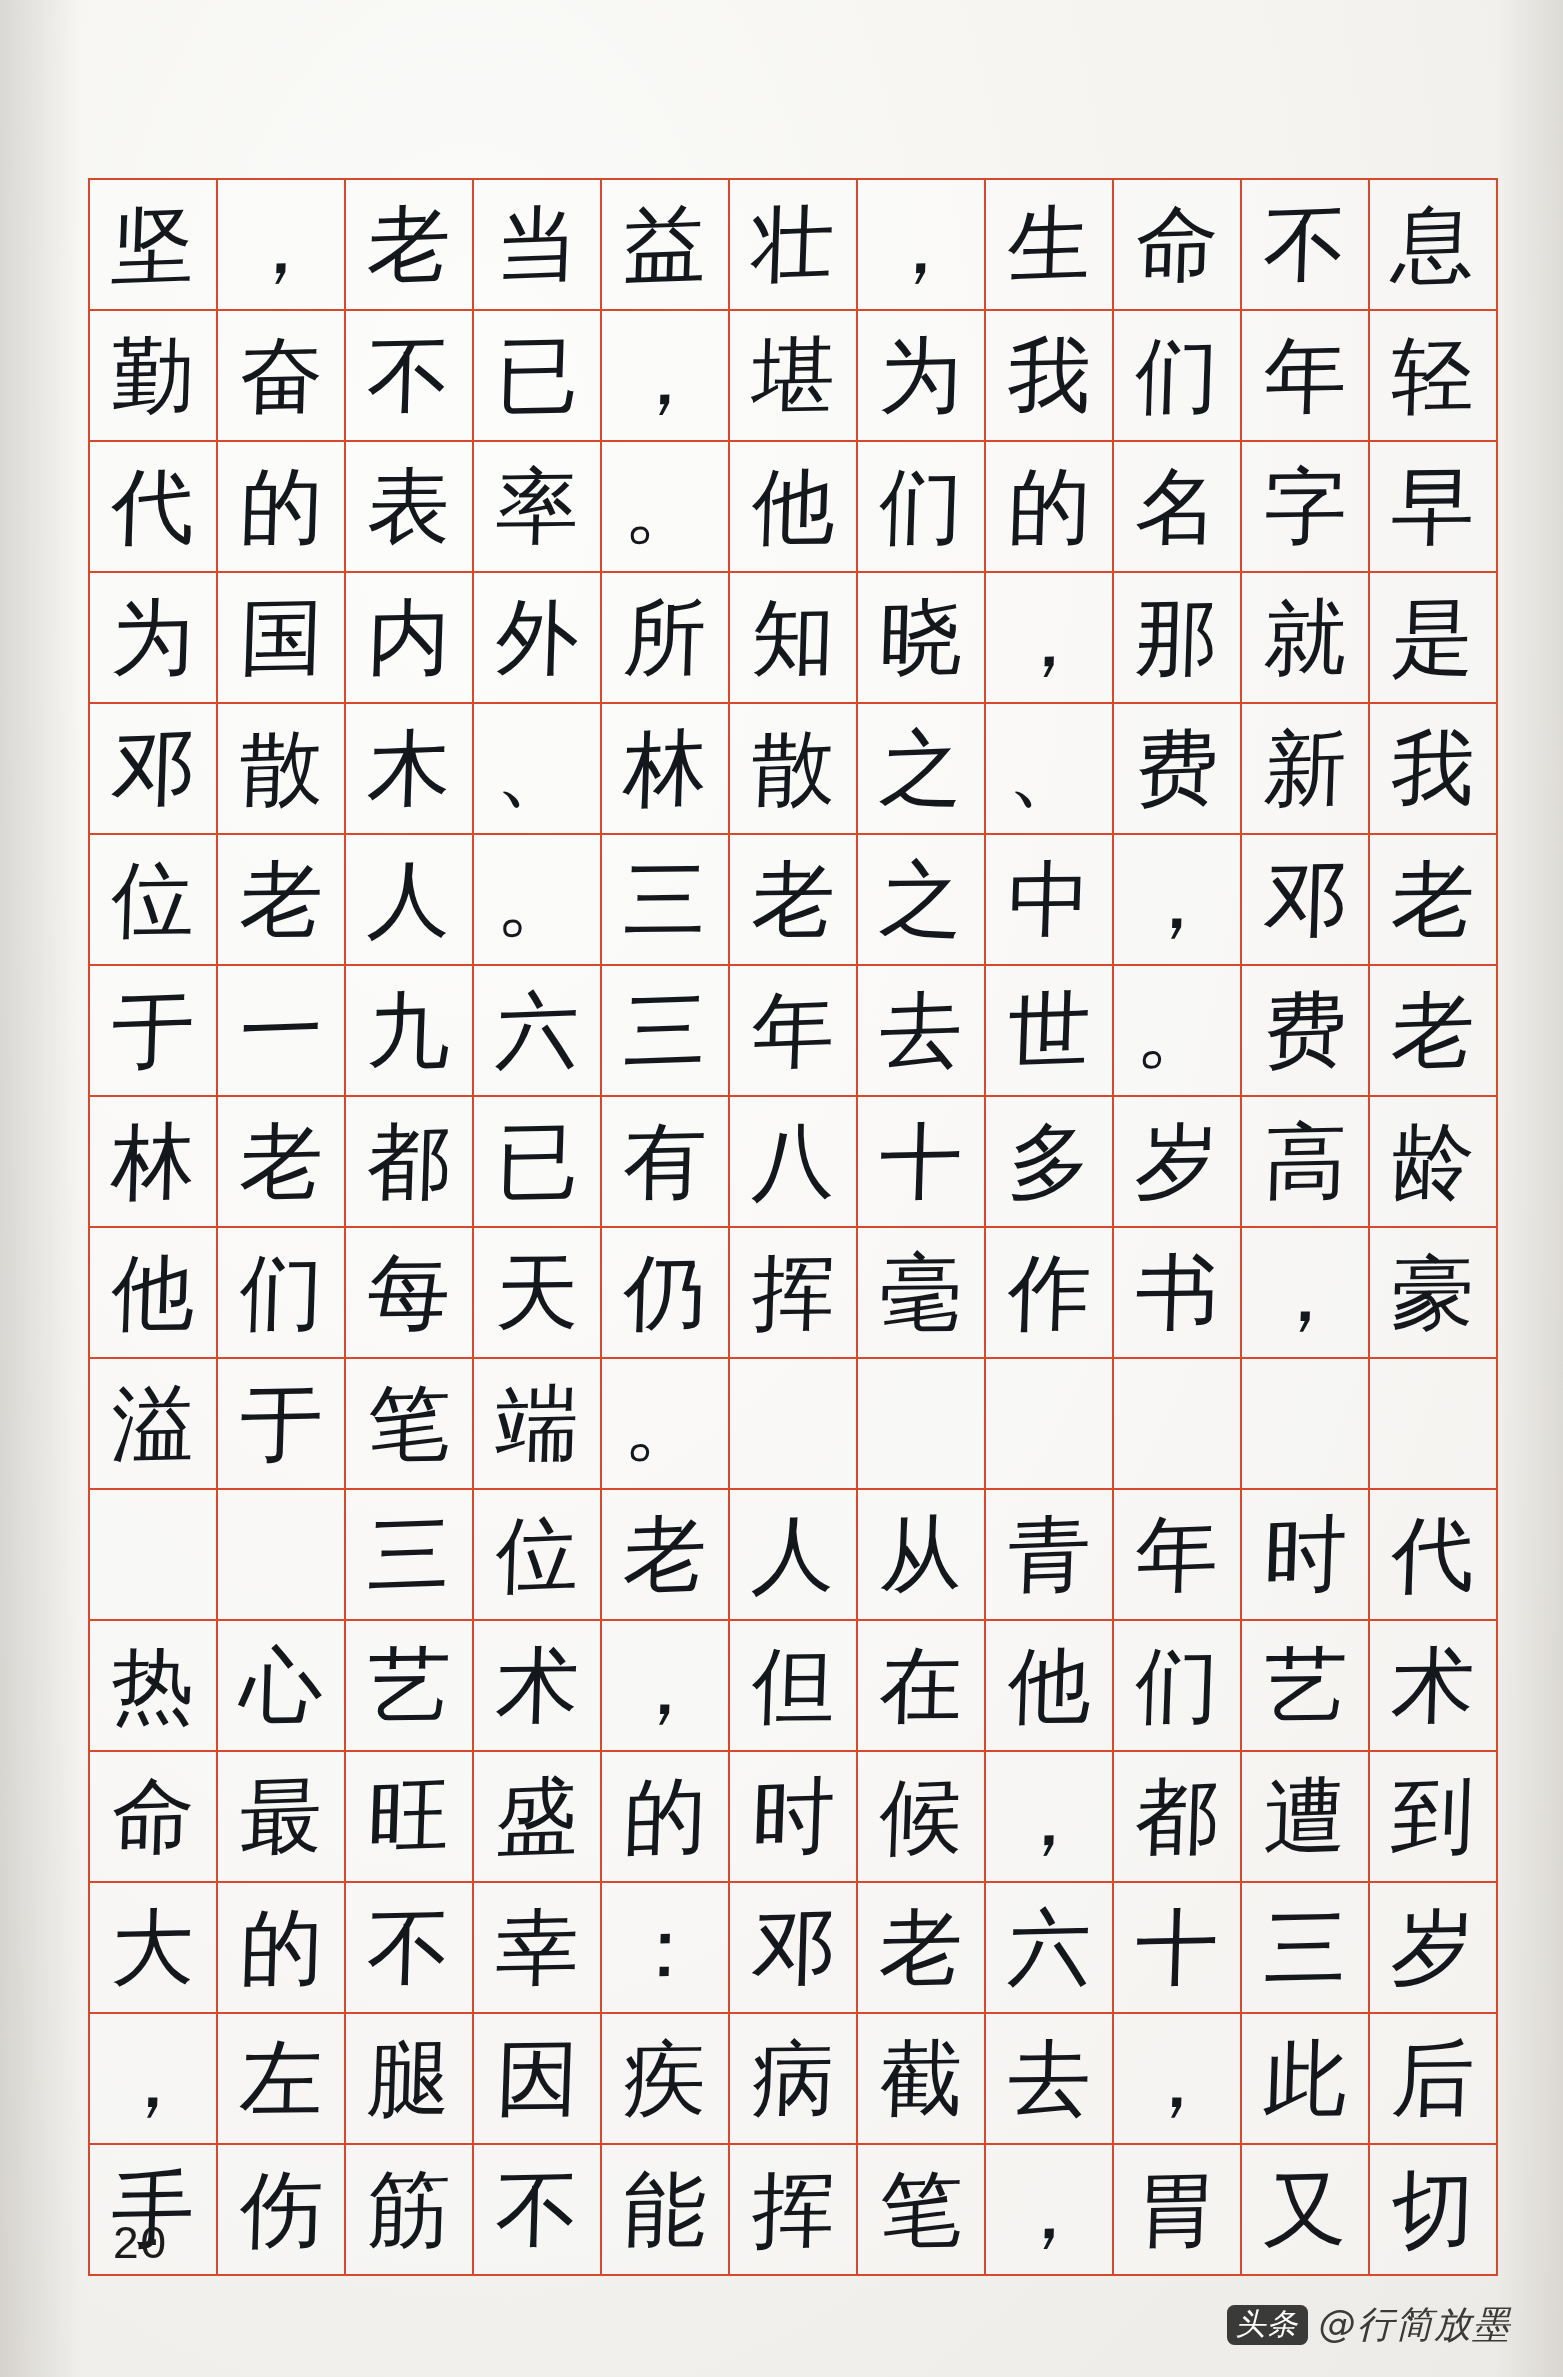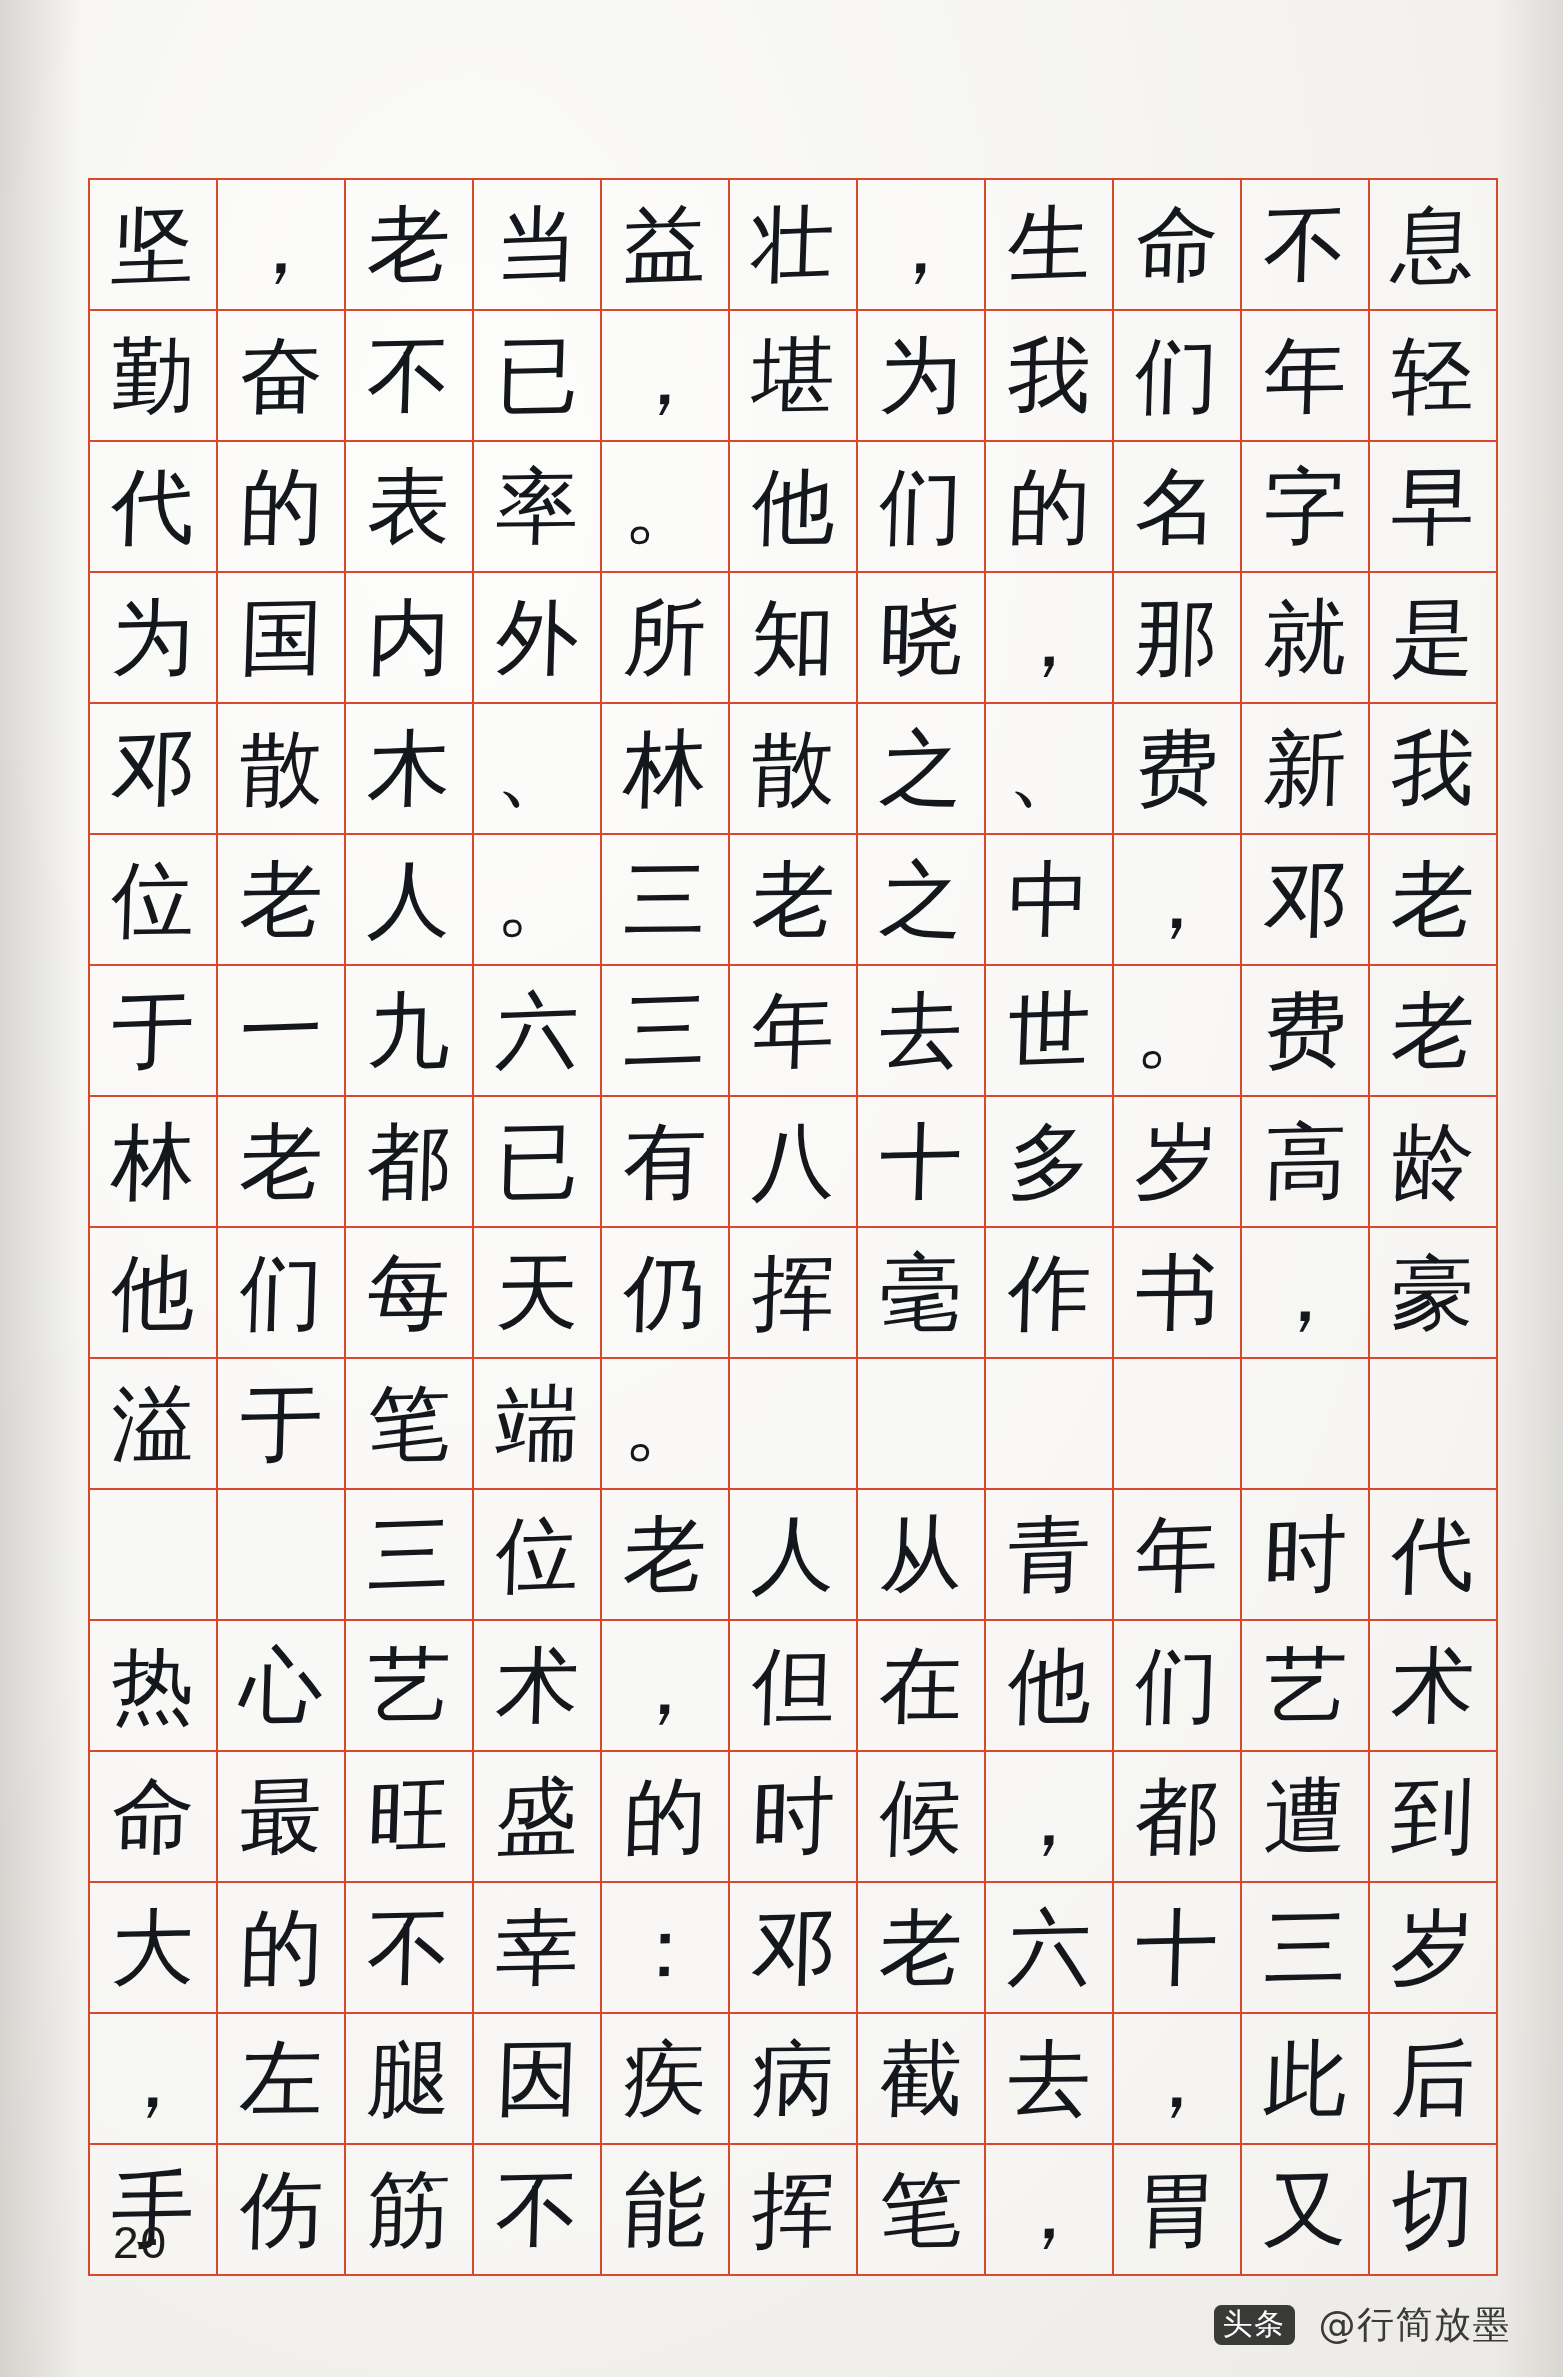--- a/index.html
+++ b/index.html
@@ -88,25 +88,26 @@
     font-size: 46px;
     color: #1c1c1c;
   }
 
   .watermark {
     position: absolute;
     right: 52px;
     bottom: 27px;
     display: flex;
     align-items: center;
-    gap: 24px;
+    gap: 11px;
     color: #3a3a3a;
     font-family: "DejaVu Sans", "Liberation Sans", sans-serif;
     font-size: 34px;
     opacity: 0.92;
+    font-style: italic;
   }
   .watermark .wm-logo {
     display: inline-block;
     background: #2b2b2b;
     color: #ffffff;
     border-radius: 7.4px;
     padding: 3px 9px 5.2px 9px;
     font-size: 30px;
     line-height: 1.05;
     letter-spacing: 1.5px;

